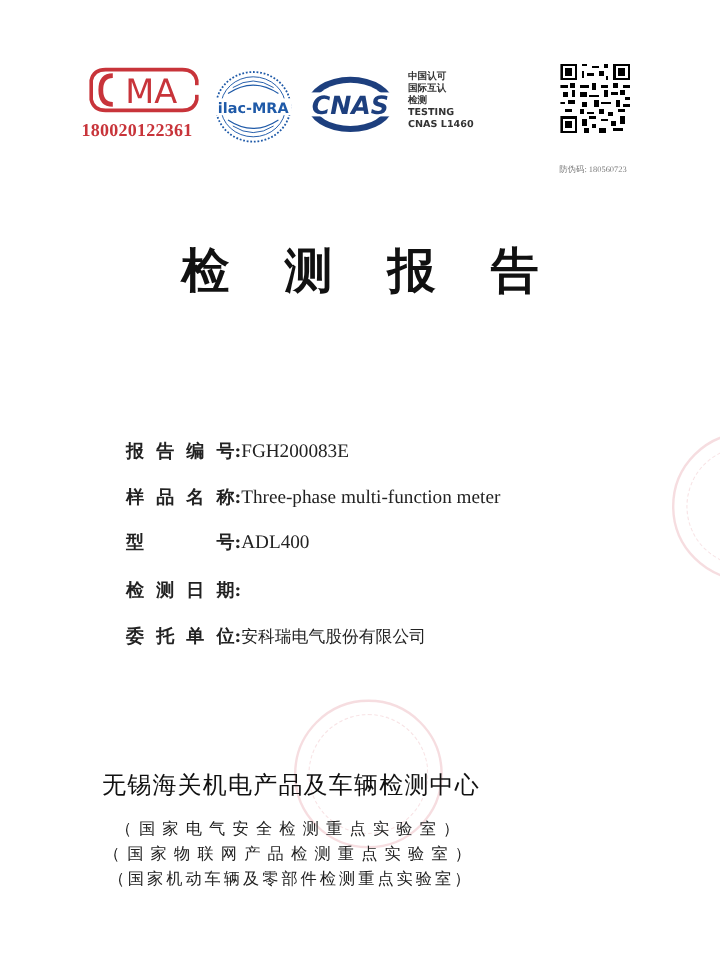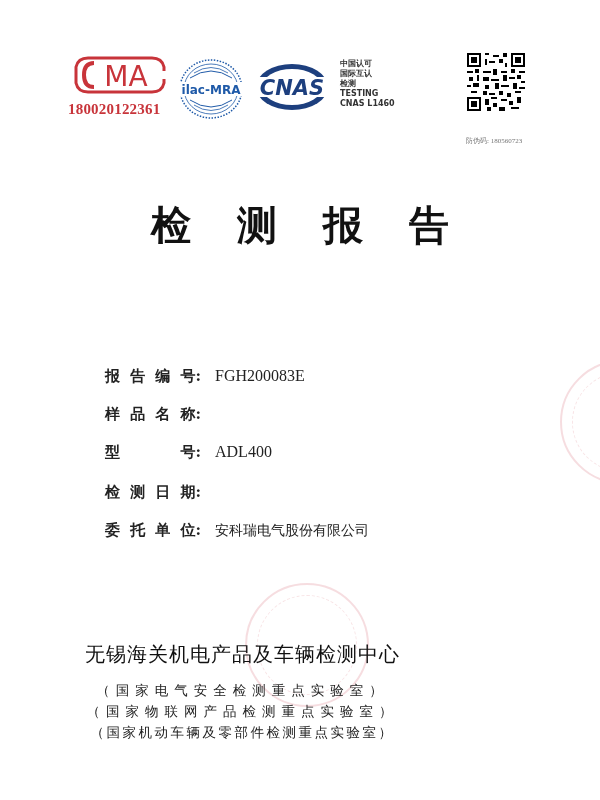--- a/index.html
+++ b/index.html
@@ -25,21 +25,21 @@
   .qr-code { left: 466px; top: 124px; font-family: "Liberation Serif", serif; font-size: 7px; color: #777; white-space: nowrap; margin-top: 12px; }
 
   
   .title { left: 0; top: 198px; width: 600px; text-align: center; font-family: "DejaVu Sans", sans-serif; font-weight: bold; font-size: 40px; color: #111; letter-spacing: 0; }
   .title span { display: inline-block; width: 46px; margin: 0 20px; text-align: center; }
 
   
   .field { left: 105px; font-size: 15px; color: #222; white-space: nowrap; display: flex; align-items: baseline; }
   .field .lbl { font-family: "DejaVu Serif", serif; font-weight: bold; width: 96px; display: flex; justify-content: space-between; }
   .field .lbl span { display: inline-block; }
-  .field .val { font-family: "Liberation Serif", serif; font-size: 16px; margin-left: 14px; }
+  .field .val { font-family: "Liberation Serif", serif; font-size: 16px; margin-left: 0; }
   .f1 { top: 367px; } .f2 { top: 405px; } .f3 { top: 443px; } .f4 { top: 483px; } .f5 { top: 521px; }
 
   
   .org { left: 0; width: 485px; text-align: center; font-family: "DejaVu Sans", sans-serif; color: #111; }
   .org-name { top: 641px; font-size: 20px; letter-spacing: 1px; }
   .lab { font-size: 13.5px; letter-spacing: 6px; color: #222; }
   .lab1 { top: 682px; }
   .lab2 { top: 703px; }
   .lab3 { top: 724px; letter-spacing: 2.5px; }
 
@@ -166,20 +166,21 @@
   <span class="val">FGH200083E</span>
 </div>
 
 <div class="abs field f2">
   <span class="lbl">
     <span>样</span>
       <span>品</span>
       <span>名</span>
       <span><span>称</span><span>:</span></span>
   </span>
+  <span class="val">Three-phase multi-function meter</span>
 </div>
 
 <div class="abs field f3">
   <span class="lbl">
     <span>型</span>
       <span><span>号</span><span>:</span></span>
   </span>
   <span class="val">ADL400</span>
 </div>
 

